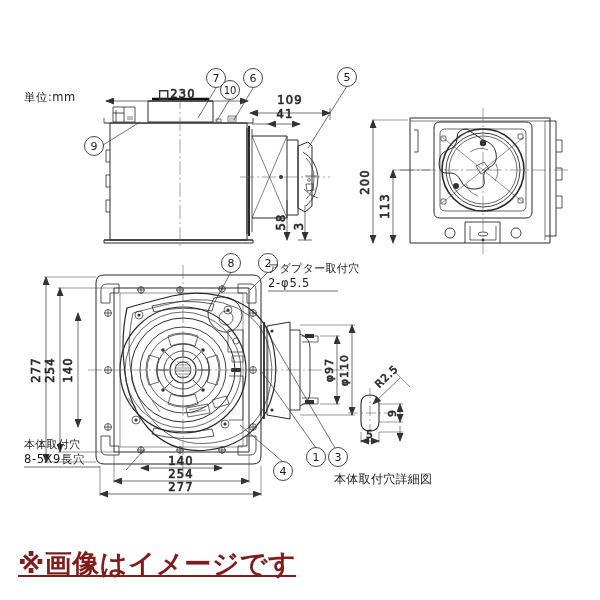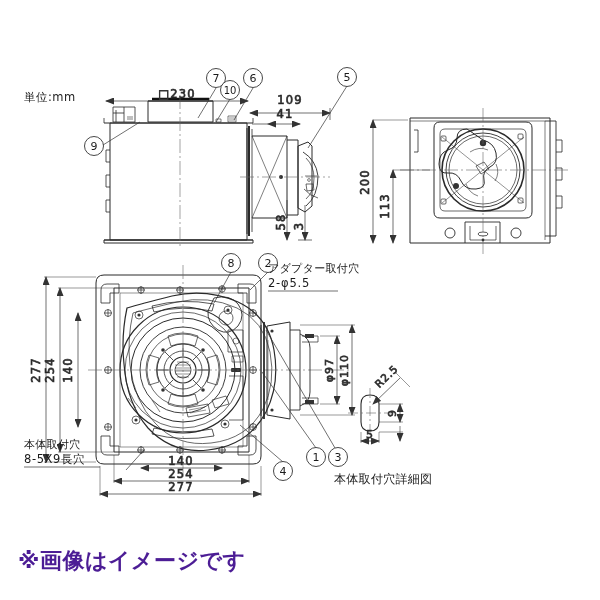--- a/index.html
+++ b/index.html
@@ -1,22 +1,22 @@
 <!DOCTYPE html>
 <html><head>
 <meta charset="utf-8">
 <style>
   html,body{margin:0;padding:0;background:#ffffff;}
   body{width:600px;height:600px;overflow:hidden;
        font-family:"DejaVu Sans","Liberation Sans",sans-serif;color:#1a1a1a;}
   #stage{position:relative;width:600px;height:600px;background:#fff;}
   svg{display:block;}
   .t{font-family:"DejaVu Sans","Liberation Sans",sans-serif;fill:#1a1a1a;}
-  .caption{position:absolute;left:18px;top:546px;font-size:22px;font-weight:bold;
-           letter-spacing:0.5px;color:#4c1d95;font-family:"DejaVu Sans",sans-serif;}
+  .caption{position:absolute;left:18px;top:546px;font-size:27px;font-weight:bold;
+           letter-spacing:0.5px;color:#7f1d1d;font-family:"DejaVu Sans",sans-serif;text-decoration:underline;}
 </style>
 </head>
 <body>
 
 <div id="stage">
 
 <svg width="600" height="600" viewBox="0 0 600 600">
   <defs>
     <marker id="ah" markerWidth="9" markerHeight="7" refX="8" refY="3.5" orient="auto" markerUnits="userSpaceOnUse">
       <path d="M0,0 L9,3.5 L0,7 z" fill="#333"></path>

